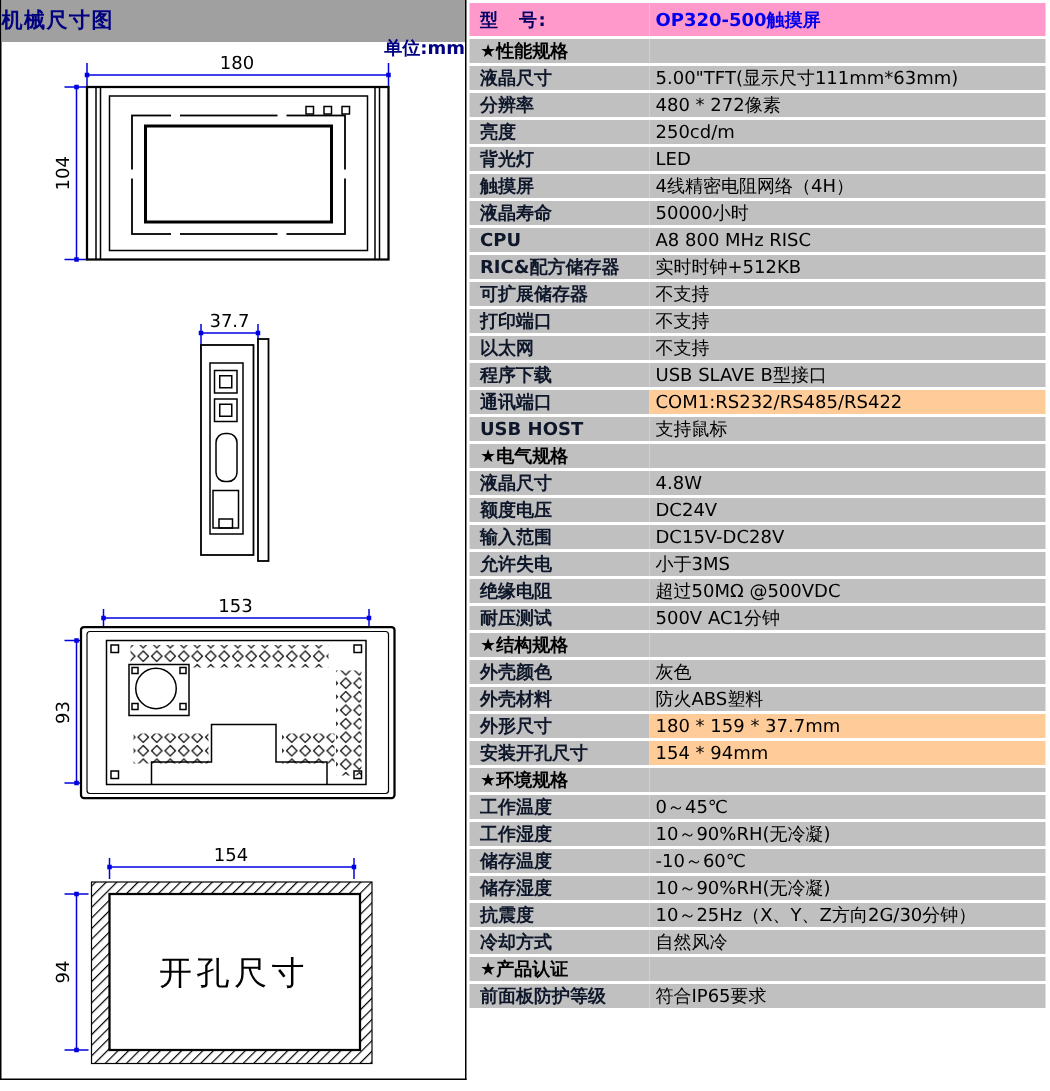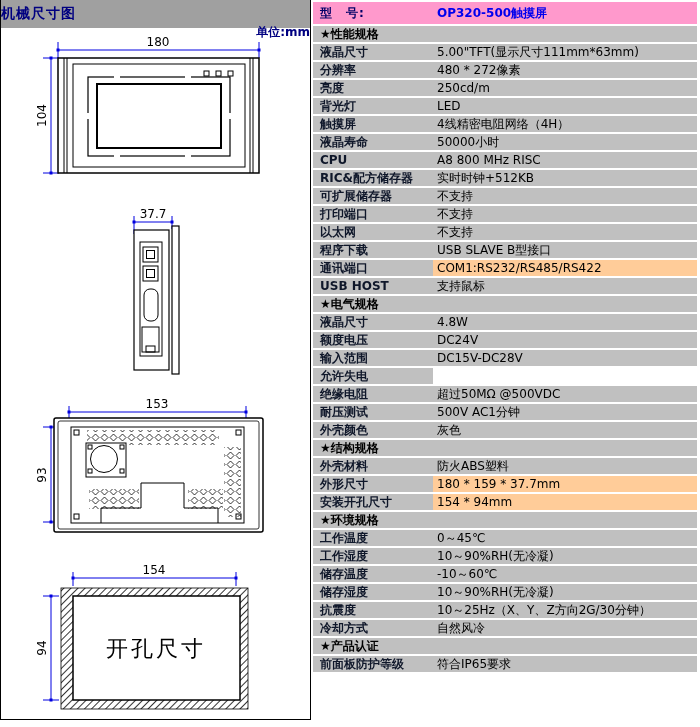--- a/index.html
+++ b/index.html
@@ -261,37 +261,38 @@
     <div class="spec-row">
     <div class="label">额度电压</div>
     <div class="value">DC24V</div>
   </div>
     <div class="spec-row">
     <div class="label">输入范围</div>
     <div class="value">DC15V-DC28V</div>
   </div>
     <div class="spec-row">
     <div class="label">允许失电</div>
+    <div class="value">小于3MS</div>
   </div>
     <div class="spec-row">
     <div class="label">绝缘电阻</div>
     <div class="value">超过50MΩ @500VDC</div>
   </div>
     <div class="spec-row">
     <div class="label">耐压测试</div>
     <div class="value">500V AC1分钟</div>
   </div>
+    <div class="spec-row section">
+    <div class="label">★结构规格</div>
+    <div class="value"></div>
+  </div>
     <div class="spec-row">
     <div class="label">外壳颜色</div>
     <div class="value">灰色</div>
   </div>
-    <div class="spec-row section">
-    <div class="label">★结构规格</div>
-    <div class="value"></div>
-  </div>
     <div class="spec-row">
     <div class="label">外壳材料</div>
     <div class="value">防火ABS塑料</div>
   </div>
     <div class="spec-row">
     <div class="label">外形尺寸</div>
     <div class="value hl">180 * 159 * 37.7mm</div>
   </div>
     <div class="spec-row">
     <div class="label">安装开孔尺寸</div>

